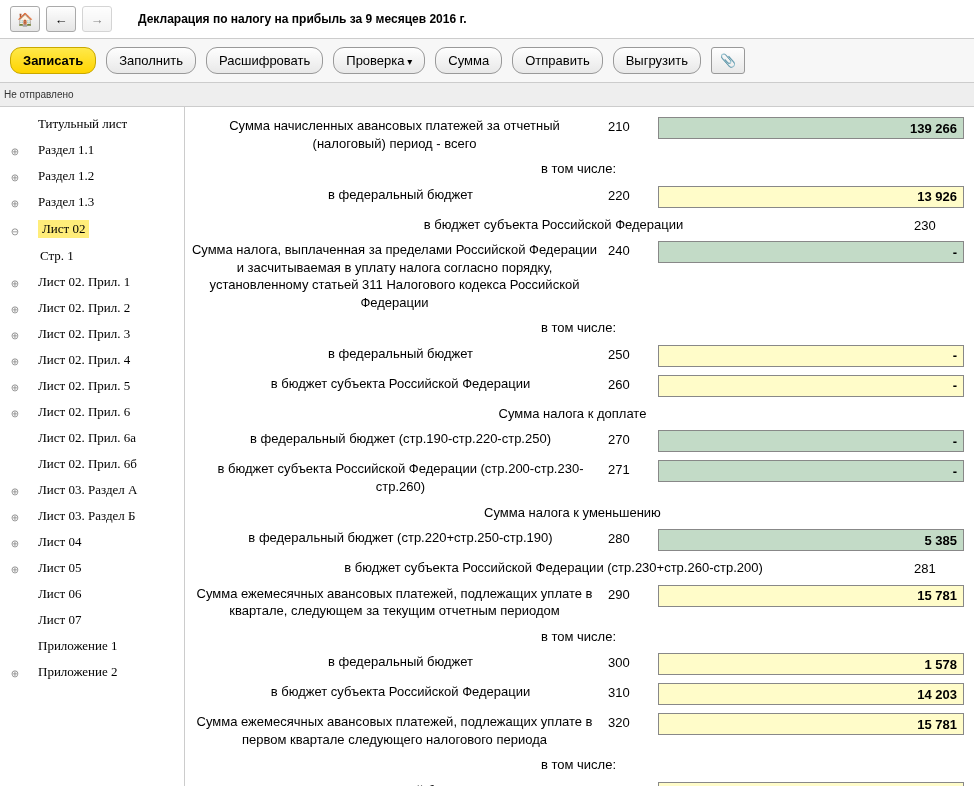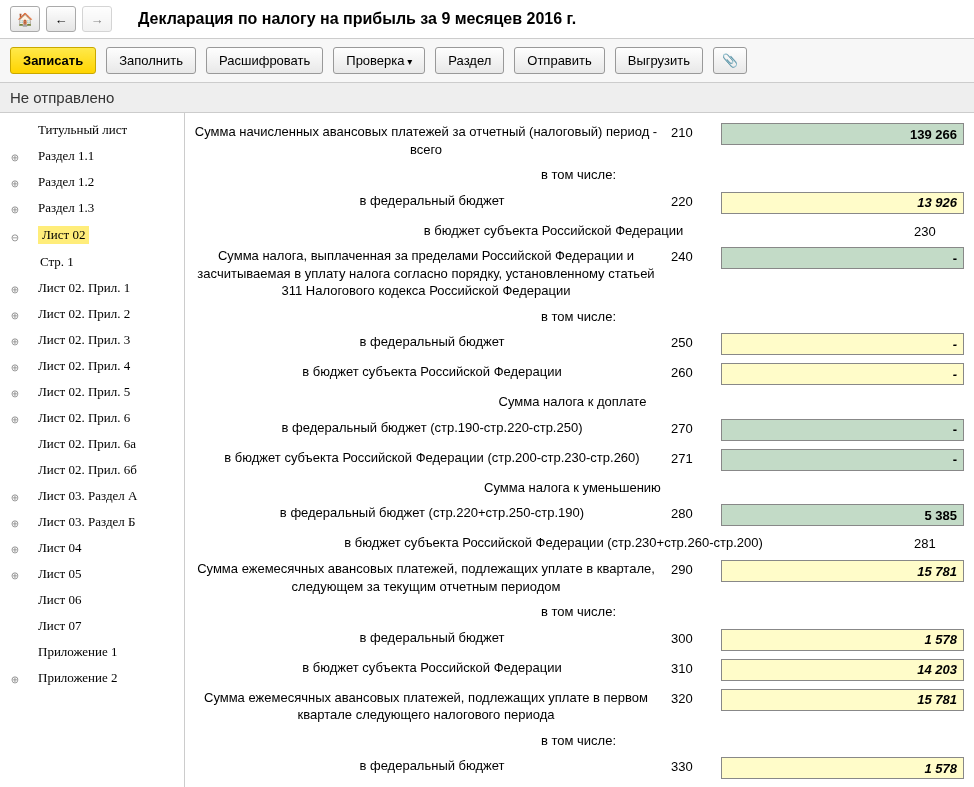--- a/index.html
+++ b/index.html
@@ -1,64 +1,64 @@
 <!DOCTYPE html>
 <html><head>
 <meta charset="utf-8">
 <style>
 * { box-sizing: border-box; margin: 0; padding: 0; }
 body { font-family: Arial, sans-serif; font-size: 13px; background: #fff; color: #000; }
 
 .topbar { display: flex; align-items: center; gap: 6px; padding: 6px 10px; border-bottom: 1px solid #ccc; }
 .nav-btn { width: 30px; height: 26px; border: 1px solid #aaa; background: linear-gradient(#fefefe,#e5e5e5); border-radius: 3px; display: inline-flex; align-items: center; justify-content: center; cursor: pointer; }
-.title { font-size: 16px; font-weight: bold; margin-left: 20px; }
+.title { font-size: 12px; font-weight: bold; margin-left: 20px; }
 
 .toolbar { display: flex; align-items: center; gap: 10px; padding: 8px 10px; border-bottom: 1px solid #ccc; background: #f7f7f7; }
-.btn { padding: 5px 12px; border: 1px solid #999; background: linear-gradient(#fefefe,#e8e8e8); border-radius: 3px; cursor: pointer; font-size: 13px; }
+.btn { padding: 5px 12px; border: 1px solid #999; background: linear-gradient(#fefefe,#e8e8e8); border-radius: 11px; cursor: pointer; font-size: 13px; }
 .btn-primary { background: linear-gradient(#ffe94a,#ffd400); border-color: #c9a800; font-weight: bold; }
 .btn-dd::after { content: " ▾"; font-size: 10px; }
 .clip-btn { padding: 5px 8px; border: 1px solid #999; background: linear-gradient(#fefefe,#e8e8e8); border-radius: 3px; cursor: pointer; }
 
-.status { padding: 6px 10px; background: #eee; border-bottom: 1px solid #ccc; font-size: 15px; color: #333; }
+.status { padding: 6px 4px; background: #eee; border-bottom: 1px solid #ccc; font-size: 10px; color: #333; }
 
 .main { display: flex; height: calc(100vh - 108px); }
 .sidebar { width: 185px; border-right: 1px solid #ccc; overflow-y: auto; padding-top: 4px; }
 .tree-item { display: flex; align-items: flex-end; padding: 5px 4px 5px 8px; cursor: pointer; font-size: 13px; gap: 16px; font-family: Liberation Serif, serif; }
 .tree-item.selected { }
 .tree-item.selected .tree-label { background: #ffed7a; padding: 1px 4px; }
 .tree-toggle { width: 14px; height: 14px; display: inline-flex; align-items: center; justify-content: center; font-size: 10px; color: #888; }
 .tree-label { }
 .tree-child { padding-left: 40px; }
 
 .content { flex: 1; overflow-y: auto; padding: 6px 10px 20px 0; }
 .row { display: flex; align-items: flex-start; padding: 4px 0; }
 .row-label { flex: 1; padding-right: 10px; padding-left: 6px; line-height: 1.35; text-align: center; }
 .row-label.indent1 { padding-left: 18px; }
 .row-code { width: 50px; text-align: left; padding-top: 2px; }
-.row-input { width: 243px; }
+.row-input { width: 306px; }
 .field { width: 100%; height: 22px; border: 1px solid #888; text-align: right; padding: 2px 6px; font-weight: bold; font-size: 13px; }
 .field.green { background: #c3dbc7; }
-.field.yellow { background: #fffcc9; font-style: italic; }
+.field.yellow { background: #fffcc9; }
 </style>
 </head>
 <body>
 
 <div class="topbar">
   <span class="nav-btn">🏠</span>
   <span class="nav-btn">←</span>
   <span class="nav-btn" style="opacity:.5">→</span>
   <span class="title">Декларация по налогу на прибыль за 9 месяцев 2016 г.</span>
 </div>
 
 <div class="toolbar">
   <button class="btn btn-primary">Записать</button>
   <button class="btn">Заполнить</button>
   <button class="btn">Расшифровать</button>
   <button class="btn btn-dd">Проверка</button>
-  <button class="btn">Раздел</button>
+  <button class="btn">Сумма</button>
   <button class="btn">Отправить</button>
   <button class="btn">Выгрузить</button>
   <span class="clip-btn">📎</span>
 </div>
 
 <div class="status">Не отправлено</div>
 
 <div class="main">
   <div class="sidebar" id="sidebar">
       <div class="tree-item">

